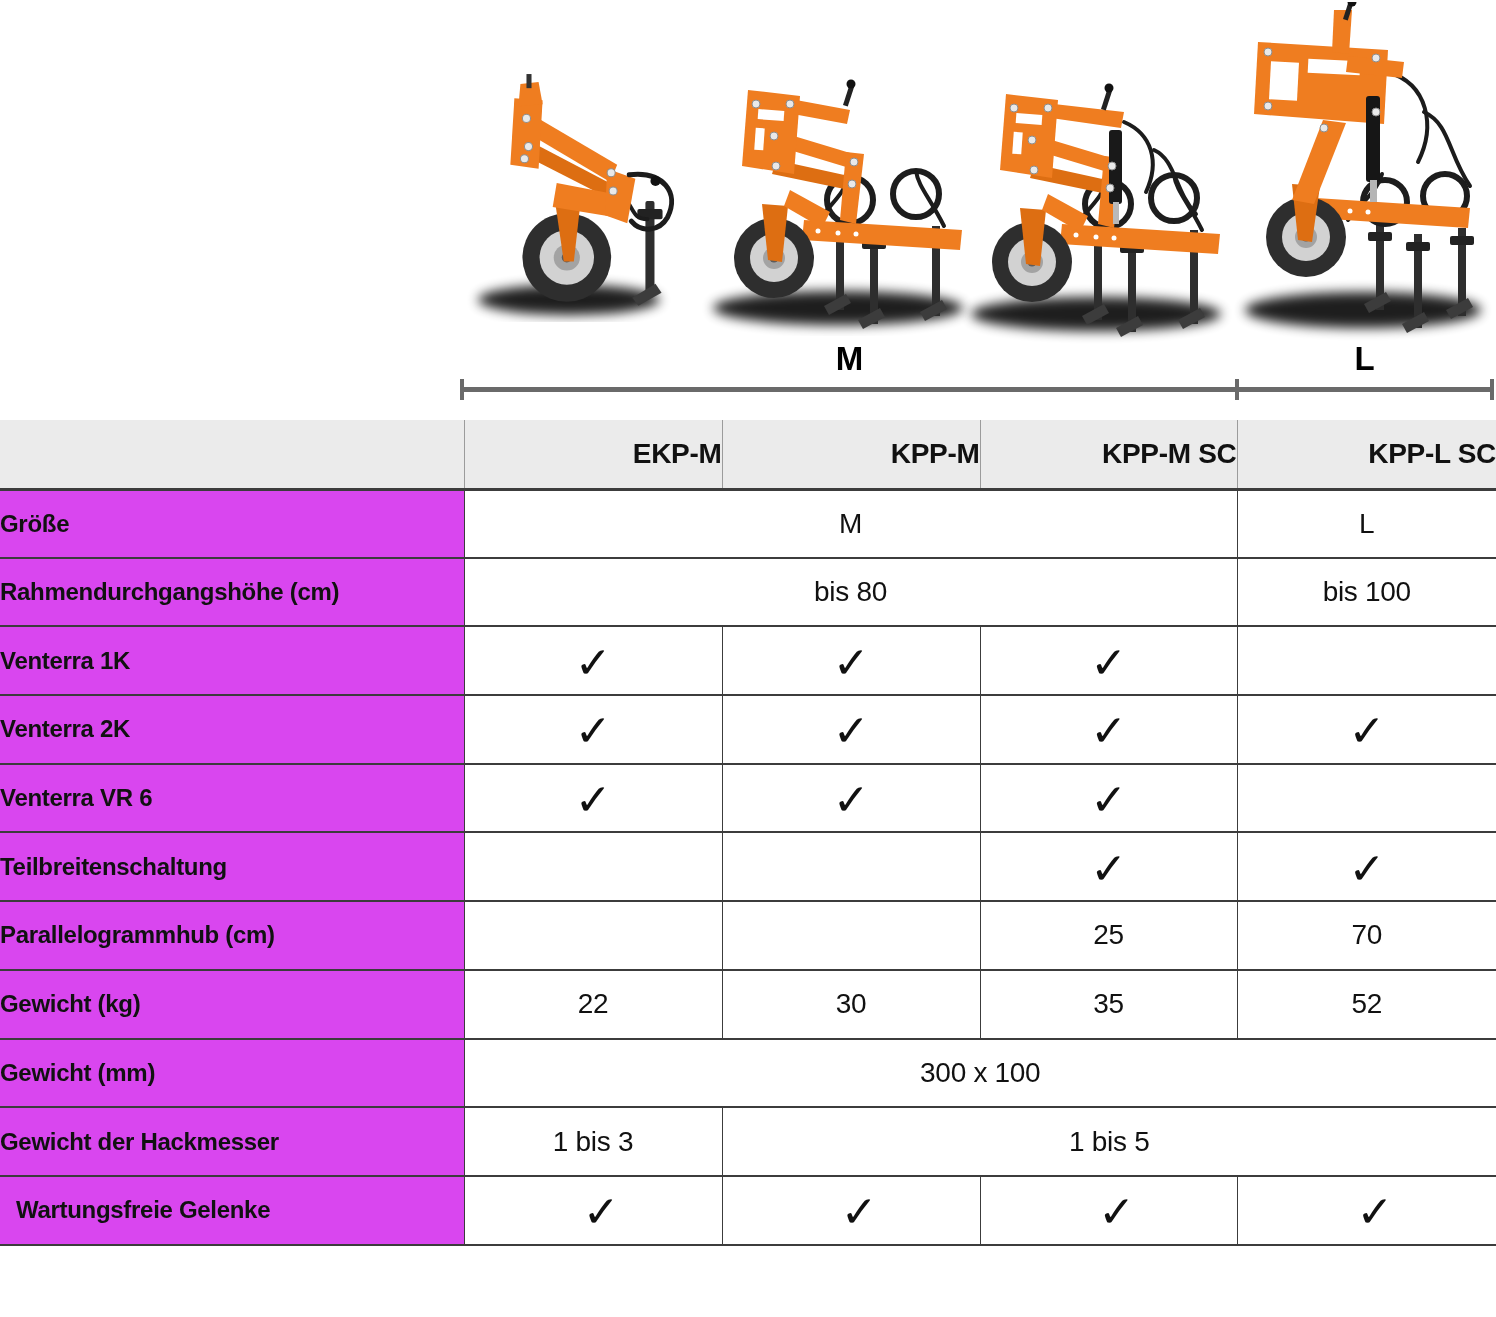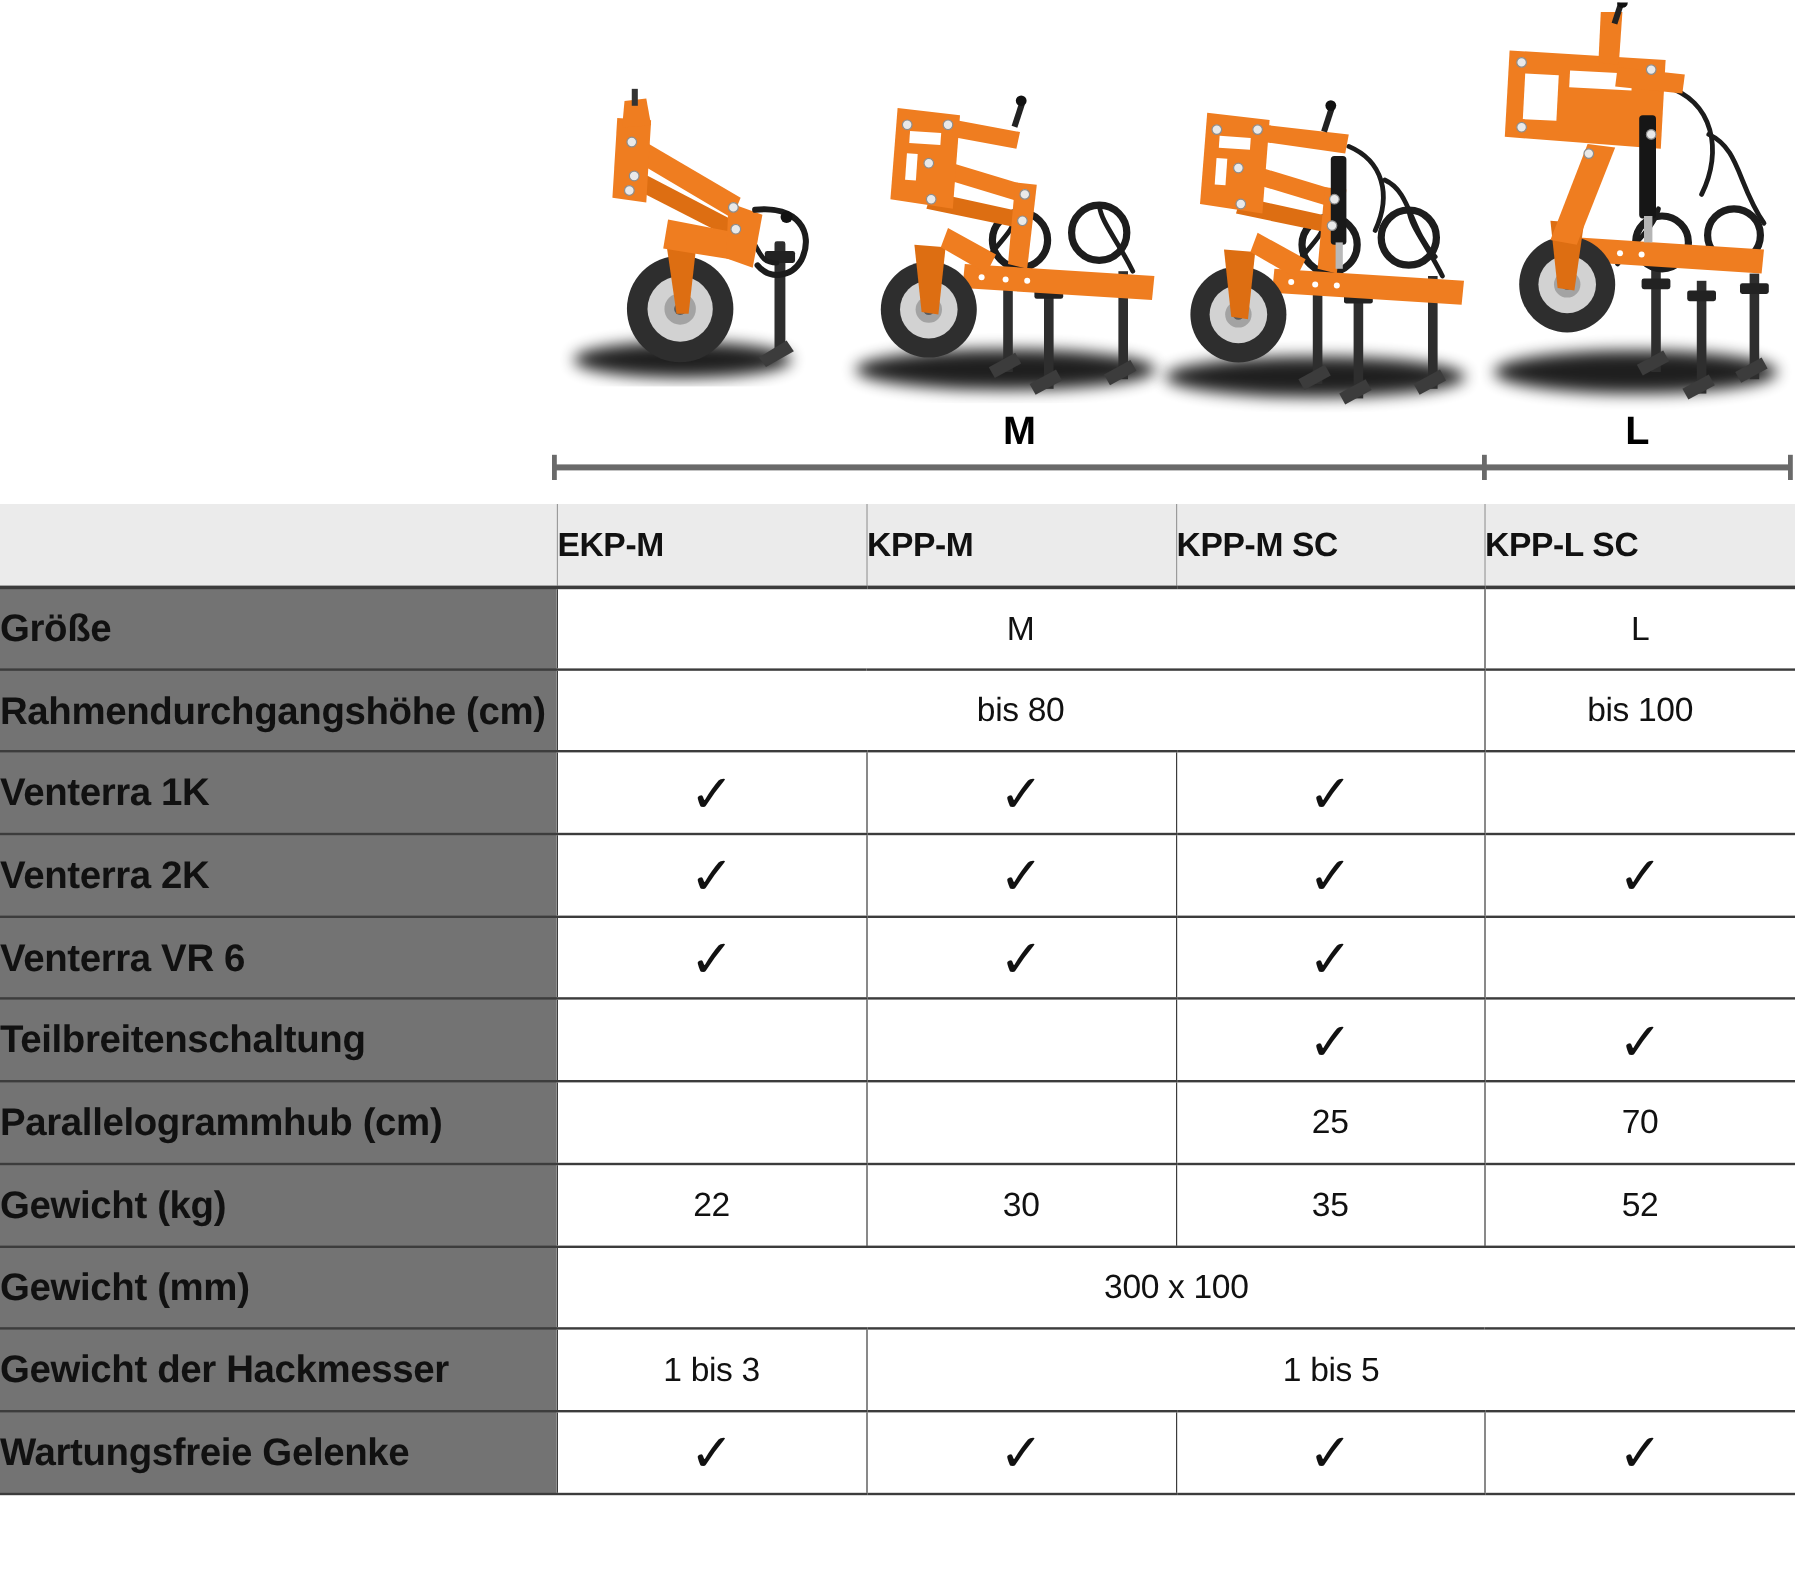--- a/index.html
+++ b/index.html
@@ -35,29 +35,29 @@
   .b-line{position:absolute;top:57px;height:5px;background:var(--bracket,#6a6a6a);}
   .b-line-m{left:462px;width:775px;}
   .b-line-l{left:1237px;width:253px;}
   .b-tick{position:absolute;top:49px;width:4px;height:21px;background:var(--bracket,#6a6a6a);}
 
   
   table.spec{position:absolute;left:0;top:420px;width:1496px;border-collapse:collapse;table-layout:fixed;}
   table.spec th,table.spec td{padding:0;margin:0;vertical-align:middle;}
   thead tr{height:69px;}
   tbody tr{height:68.7px;}
-  thead th{background:var(--header-bg,#ebebeb);font-size:28px;font-weight:bold;text-align:left;
+  thead th{background:var(--header-bg,#ebebeb);font-size:28px;font-weight:bold;text-align:right;
            border-bottom:3px solid var(--border-dark,#3c3c3c);letter-spacing:-0.3px;}
   thead th + th{border-left:1.5px solid var(--border-light,#9b9b9b);}
-  tbody th{background:#737373;font-size:32px;font-weight:bold;text-align:left;padding-left:17px;
+  tbody th{background:#d946ef;font-size:24px;font-weight:bold;text-align:left;padding-left:17px;
            border-top:2px solid var(--border-dark,#3c3c3c);letter-spacing:-0.3px;white-space:nowrap;}
   tbody td{background:#fff;font-size:28px;font-weight:normal;text-align:center;
            border-top:2px solid var(--border-dark,#3c3c3c);
            border-left:1.5px solid var(--border-dark,#3c3c3c);letter-spacing:-0.3px;}
-  tbody tr:last-child th,tbody tr:last-child td{border-bottom:2.5px solid var(--border-dark,#3c3c3c);}
+  tbody tr:last-child th,tbody tr:last-child td{border-bottom:2.5px solid var(--border-dark,#3c3c3c);padding-left:16px;}
   .check{font-family:"DejaVu Sans",sans-serif;font-size:44px;line-height:1;display:inline-block;transform:translateY(2px);}
 </style>
 </head>
 <body>
 
 <div class="stage">
 
   <div class="gallery">
 
     <div class="product p1">

